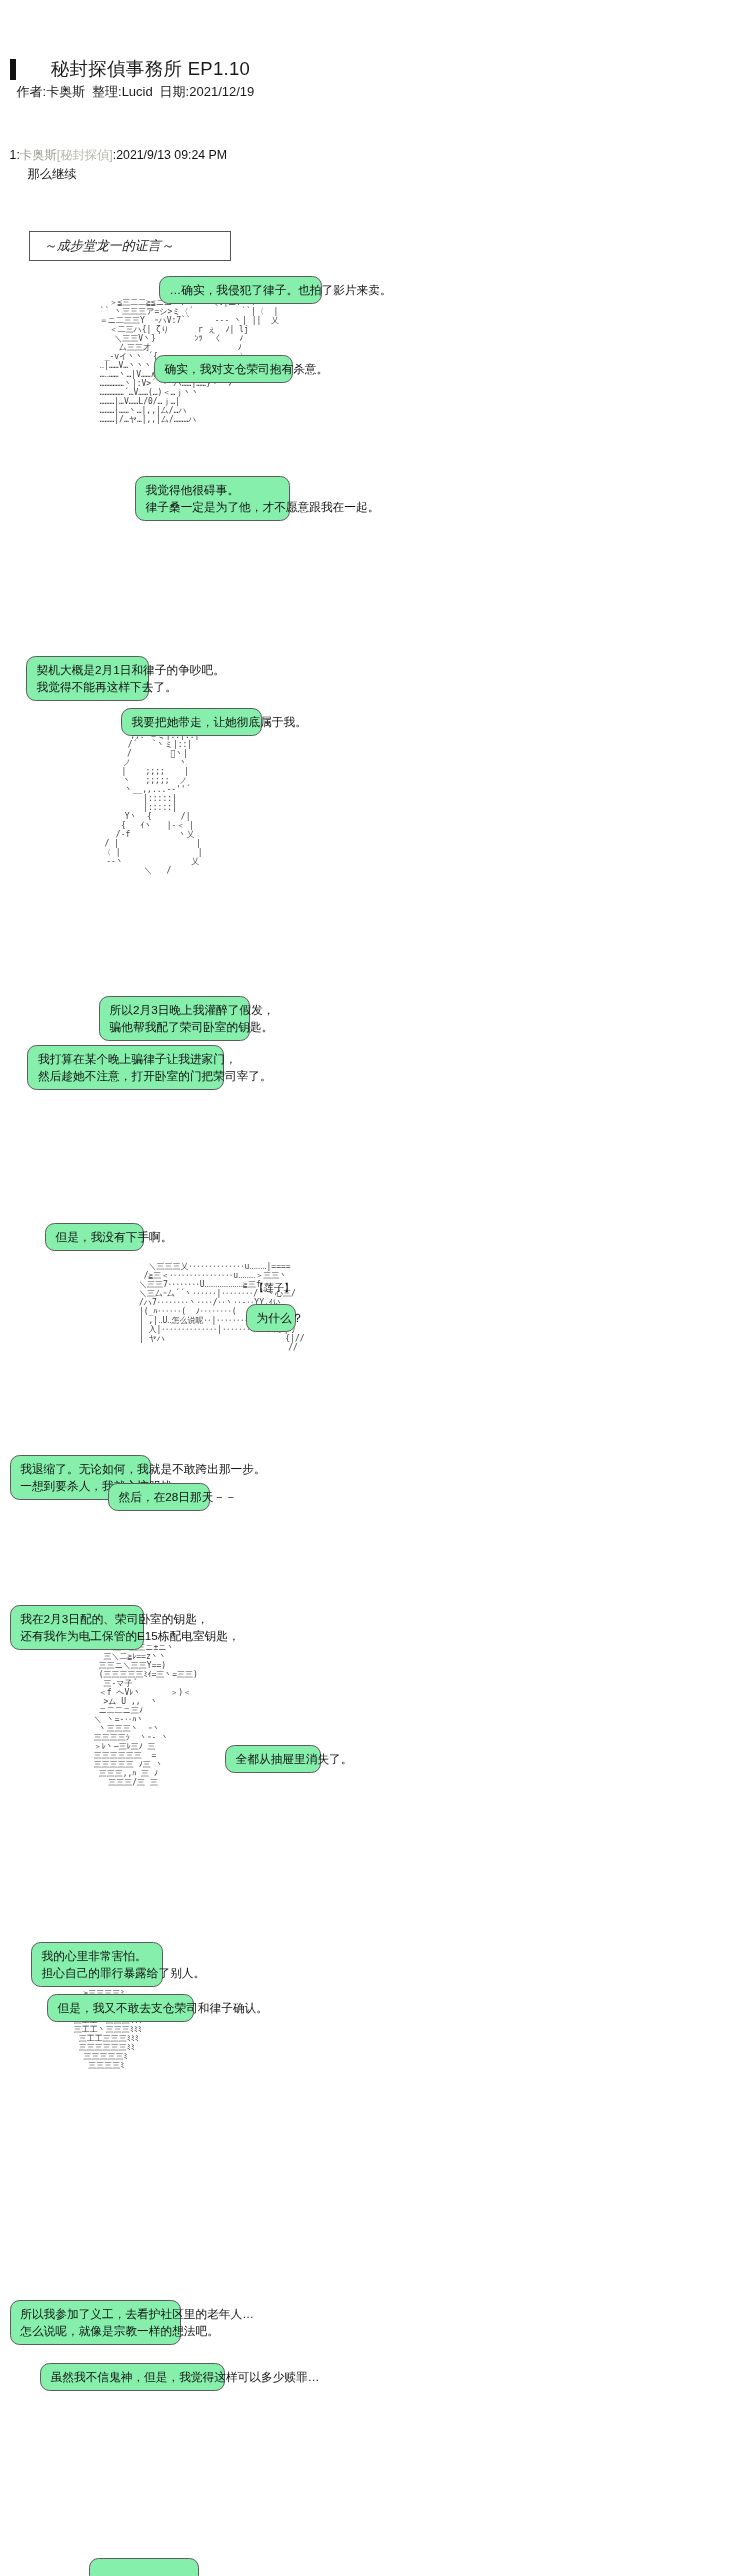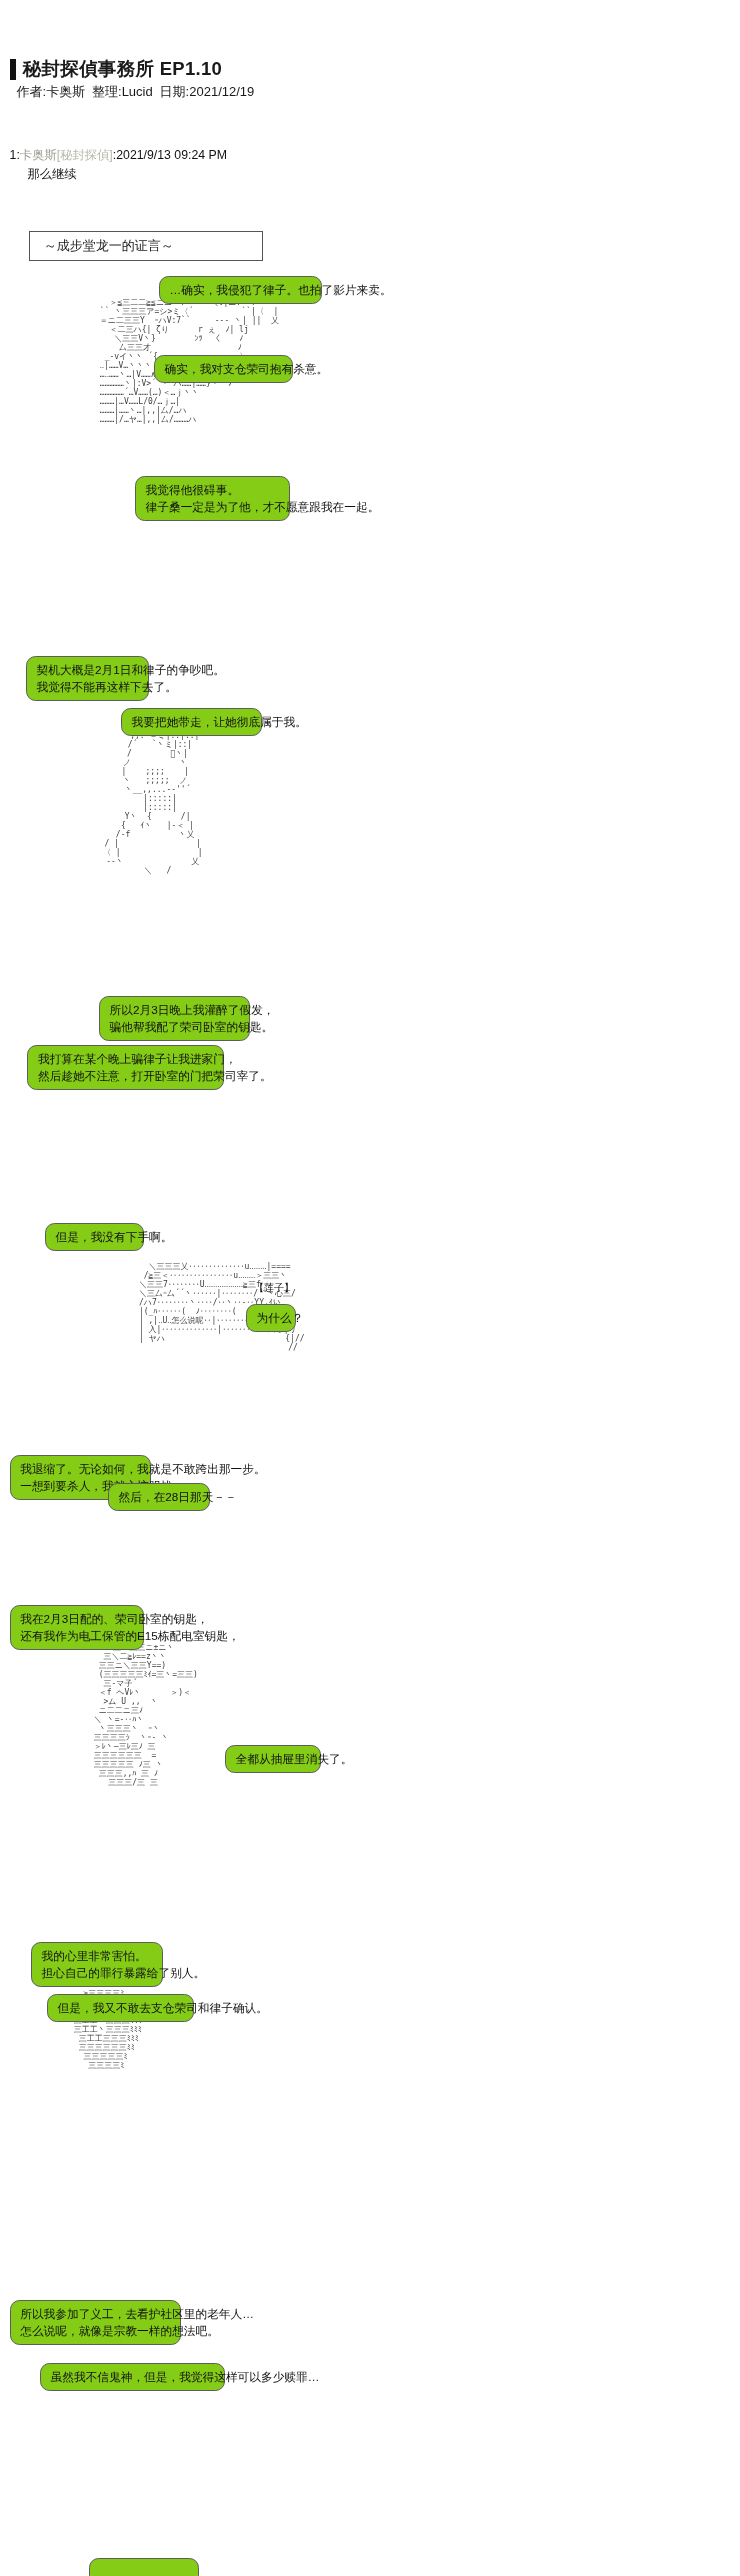--- a/index.html
+++ b/index.html
@@ -29,24 +29,25 @@
   }
   .title-bar {
     width: 6.2px;
     height: 20.6px;
     background: #111111;
     margin-right: 6.9px;
     flex: 0 0 auto;
   }
   .title-text {
     font-size: 18.5px;
-    font-weight: bold;
+    font-weight: normal;
     letter-spacing: 0.3px;
     line-height: 20.6px;
     white-space: nowrap;
+    margin-left: 28px;
   }
   .byline {
     padding: 4.1px 0 0 16.5px;
     font-size: 13px;
     line-height: 16.5px;
     white-space: nowrap;
   }
   .byline .sep { display: inline-block; width: 6.9px; }
 
   
@@ -81,21 +82,21 @@
     font-size: 8px;
     line-height: 9px;
     white-space: pre;
     color: #3c3c3c;
     letter-spacing: 0px;
   }
 
   
   .bubble {
     position: absolute;
-    background: #84cc16;
+    background: #86efac;
     border: 0.7px solid #5c5c5c;
     border-radius: 9.6px;
     box-sizing: border-box;
     padding: 4.1px 9.6px 4.8px 9.6px;
     font-size: 11.7px;
     line-height: 17px;
     color: #111111;
     white-space: nowrap;
     z-index: 5;
   }
@@ -137,21 +138,21 @@
   </div>
 </div>
 
 <div id="post-head">
   <div class="post-meta">
     <span class="post-id">1:</span><span class="post-author">卡奥斯</span><span class="post-tag">[秘封探偵]</span><span class="post-date">:2021/9/13 09:24 PM</span>
   </div>
   <div class="post-first-line">那么继续</div>
 </div>
 
-<div class="framed" style="left:29px; top:231px; width:234px;">
+<div class="framed" style="left:29px; top:231px; width:202px;font-style:italic;">
   <span>～成步堂龙一的证言～</span>
 </div>
 
 <div class="abs aa" style="left:95px; top:280px;">                       三三ヘニム丶丶
                       ニシミ三V厶ニ∧
    ＞≦三二二≧≦ニニ丶Y´丶丶 ＼V|ニ7  f
  `` 丶三三三ア=シ&gt;ミ〈´          ``|〈  |
  ＝ニ二三三Y  ｰハV:7``     --- 丶| ||  乂
    ＜二三ハ{| ζり      r ぇ  ﾉ| lj
     ＼三三V丶}        ﾝﾂ  〈    ﾉ

